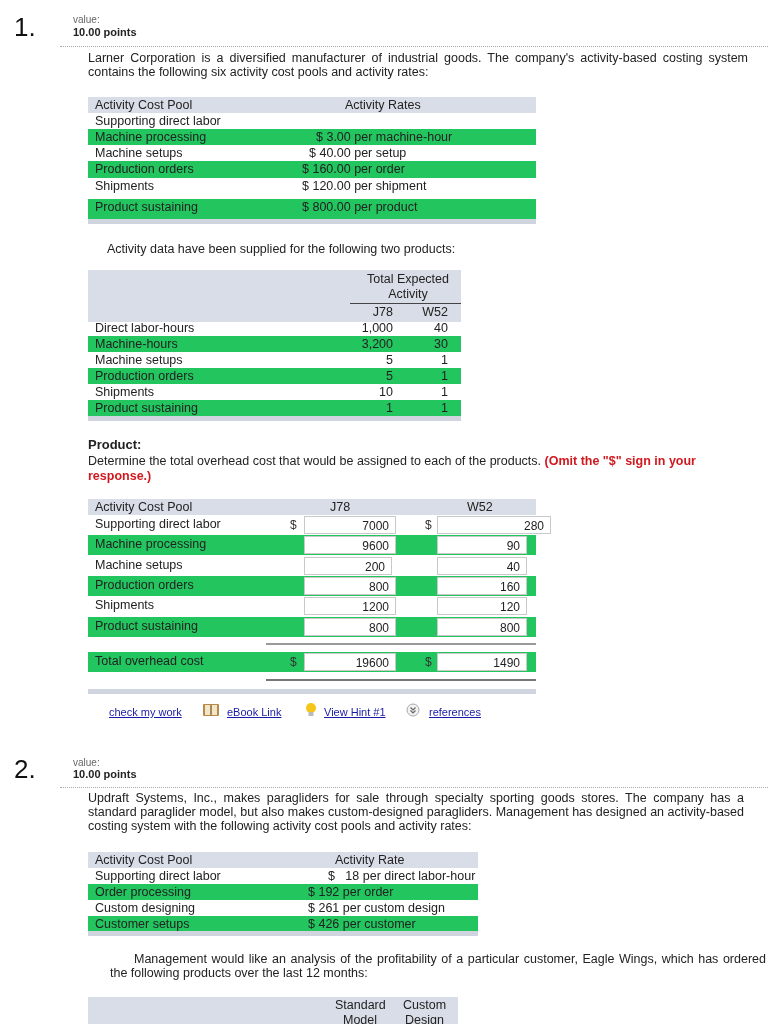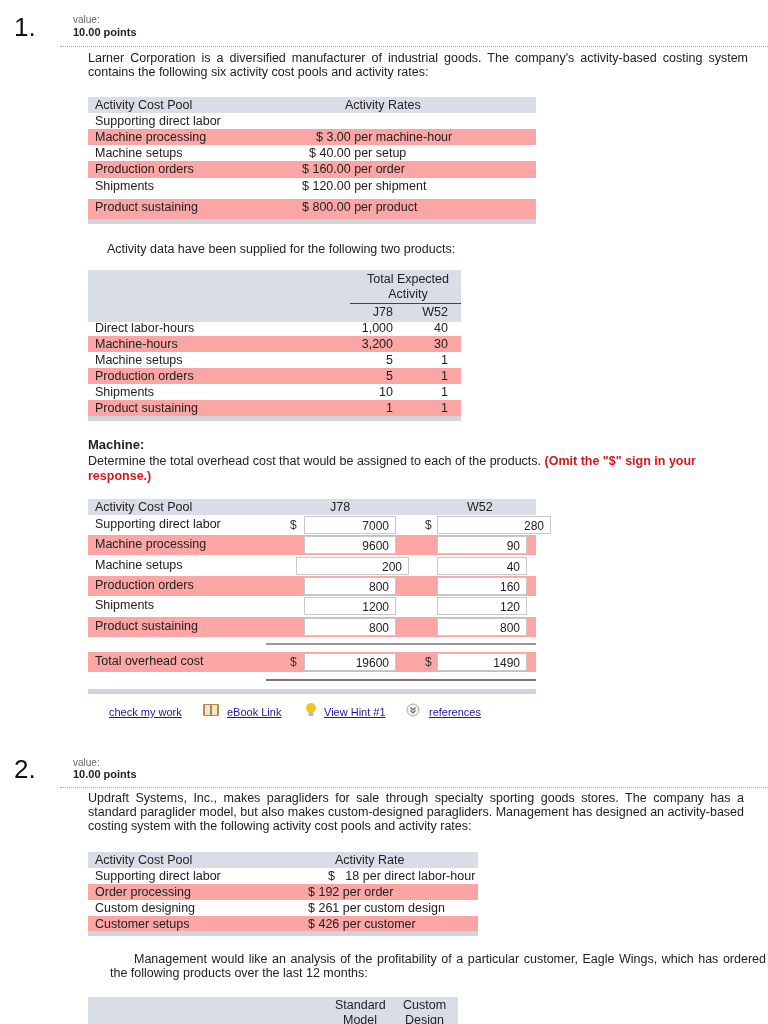--- a/index.html
+++ b/index.html
@@ -5,21 +5,21 @@
   html, body { margin:0; padding:0; background:#fff; }
   body { width:768px; height:1024px; overflow:hidden; position:relative;
          font-family:"Liberation Sans", sans-serif; color:#222; font-size:12.5px; }
   .abs { position:absolute; }
   .qnum { font-size:26px; color:#111; line-height:1; }
   .val-label { font-size:10px; color:#666; }
   .val-points { font-size:11px; font-weight:bold; color:#222; }
   .sep { height:0; border-top:1px dotted #aaa; }
   .para { font-size:12.5px; line-height:14px; text-align:justify; color:#222; }
   .hdr { background:#d9dde7; }
-  .stripe { background:#fca5a5; }
+  .stripe { background:#22c55e; }
   .bottombar { background:#cfd4df; height:5px; }
   .red { color:#d0191f; font-weight:bold; }
   .inbox { position:absolute; height:18px; background:#fff; border:1px solid #c9c9c9;
            box-sizing:border-box; text-align:right; padding:2px 6px 0 0; font-size:12px; color:#222; }
   .dollar { position:absolute; font-size:12px; color:#333; }
   .link { color:#1a1aa8; text-decoration:underline; font-size:11px; position:absolute; }
   .row { position:absolute; left:88px; width:448px; height:20px; }
   .cell { position:absolute; top:2px; font-size:12.5px; }
 </style>
 </head>
@@ -98,21 +98,21 @@
       <div class="abs" style="left:310px;top:1px;width:50px;text-align:right;">1</div>
     </div>
     <div class="abs stripe" style="left:88px;top:400px;width:373px;height:16px;">
       <div class="abs" style="left:7px;top:1px;">Product sustaining</div>
       <div class="abs" style="left:255px;top:1px;width:50px;text-align:right;">1</div>
       <div class="abs" style="left:310px;top:1px;width:50px;text-align:right;">1</div>
     </div>
   </div>
 <div class="abs bottombar" style="left:88px;top:416px;width:373px;"></div>
 
-<div class="abs" style="left:88px;top:437px;font-weight:bold;font-size:13px;">Machine:</div>
+<div class="abs" style="left:88px;top:437px;font-weight:bold;font-size:13px;">Product:</div>
 <div class="abs" style="left:88px;top:454px;width:668px;font-size:12.5px;line-height:15px;"><span>Determine the total overhead cost that would be assigned to each of the products. </span><span class="red">(Omit the "$" sign in your response.)</span></div>
 
 <div class="abs hdr" style="left:88px;top:499px;width:448px;height:16px;"></div>
 <div class="abs" style="left:95px;top:500px;">Activity Cost Pool</div>
 <div class="abs" style="left:330px;top:500px;">J78</div>
 <div class="abs" style="left:467px;top:500px;">W52</div>
 <div id="q1answers">
     <div class="row" style="top:515px;">
       <div class="cell" style="left:7px;">Supporting direct labor</div>
     </div>
@@ -121,21 +121,21 @@
     <div class="inbox" style="left:304px;top:516px;width:92px;">7000</div>
     <div class="inbox" style="left:437px;top:516px;width:114px;">280</div>
     <div class="row stripe" style="top:535.3px;">
       <div class="cell" style="left:7px;">Machine processing</div>
     </div>
     <div class="inbox" style="left:304px;top:536.3px;width:92px;">9600</div>
     <div class="inbox" style="left:437px;top:536.3px;width:90px;">90</div>
     <div class="row" style="top:555.6px;">
       <div class="cell" style="left:7px;">Machine setups</div>
     </div>
-    <div class="inbox" style="left:296px;top:556.6px;width:113px;">200</div>
+    <div class="inbox" style="left:304px;top:556.6px;width:88px;">200</div>
     <div class="inbox" style="left:437px;top:556.6px;width:90px;">40</div>
     <div class="row stripe" style="top:575.9px;">
       <div class="cell" style="left:7px;">Production orders</div>
     </div>
     <div class="inbox" style="left:304px;top:576.9px;width:92px;">800</div>
     <div class="inbox" style="left:437px;top:576.9px;width:90px;">160</div>
     <div class="row" style="top:596.2px;">
       <div class="cell" style="left:7px;">Shipments</div>
     </div>
     <div class="inbox" style="left:304px;top:597.2px;width:92px;">1200</div>

